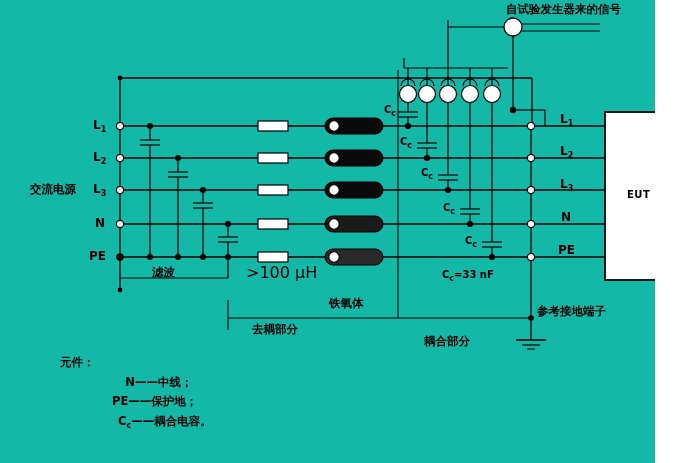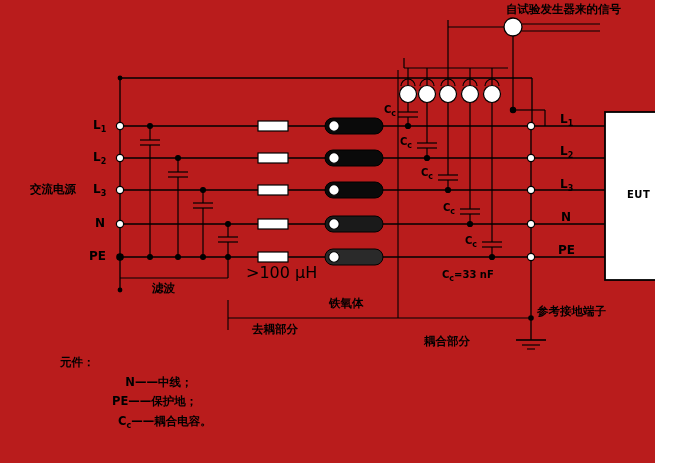--- a/index.html
+++ b/index.html
@@ -4,21 +4,21 @@
 <style>
   html, body {
     margin: 0;
     padding: 0;
     background: #ffffff;
   }
   #root {
     position: relative;
     width: 655px;
     height: 463px;
-    background: #b91c1c;
+    background: #14b8a6;
     font-family: "DejaVu Sans", "Liberation Sans", sans-serif;
     overflow: hidden;
   }
   svg#diagram {
     position: absolute;
     left: 0; top: 0;
     width: 697px;
     height: 463px;
   }
   .lbl {
@@ -296,21 +296,21 @@
     <span>L</span><span class="lbl-sub">2</span>
   </div>
   <div class="lbl lbl-line" style="left:560px; top:178px;">
     <span>L</span><span class="lbl-sub">3</span>
   </div>
   <div class="lbl lbl-line" style="left:561px; top:211px;">N</div>
   <div class="lbl lbl-line" style="left:558px; top:244px;">PE</div>
 
   <div class="eut-label" style="left:627px; top:189px;">EUT</div>
 
-  <div class="lbl lbl-cn" style="left:152px; top:283px;">滤波</div>
+  <div class="lbl lbl-cn" style="left:152px; top:267px;">滤波</div>
   <div class="lbl lbl-small" style="left:246px; top:265px;">&gt;100 µH</div>
   <div class="lbl lbl-cn" style="left:329px; top:266px;margin-top:32px;">铁氧体</div>
 
   <div class="lbl lbl-cc" style="left:384px; top:105px;">
     <span>C</span><span class="lbl-sub">c</span>
   </div>
   <div class="lbl lbl-cc" style="left:400px; top:137px;">
     <span>C</span><span class="lbl-sub">c</span>
   </div>
   <div class="lbl lbl-cc" style="left:421px; top:168px;">

